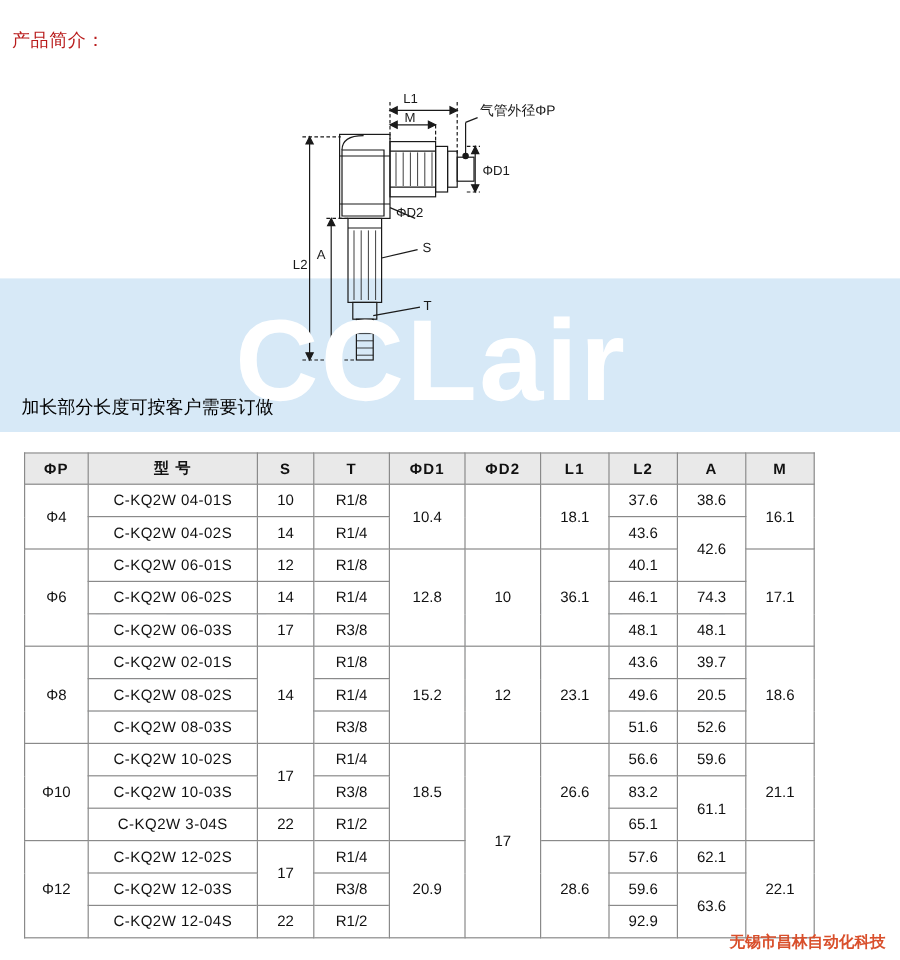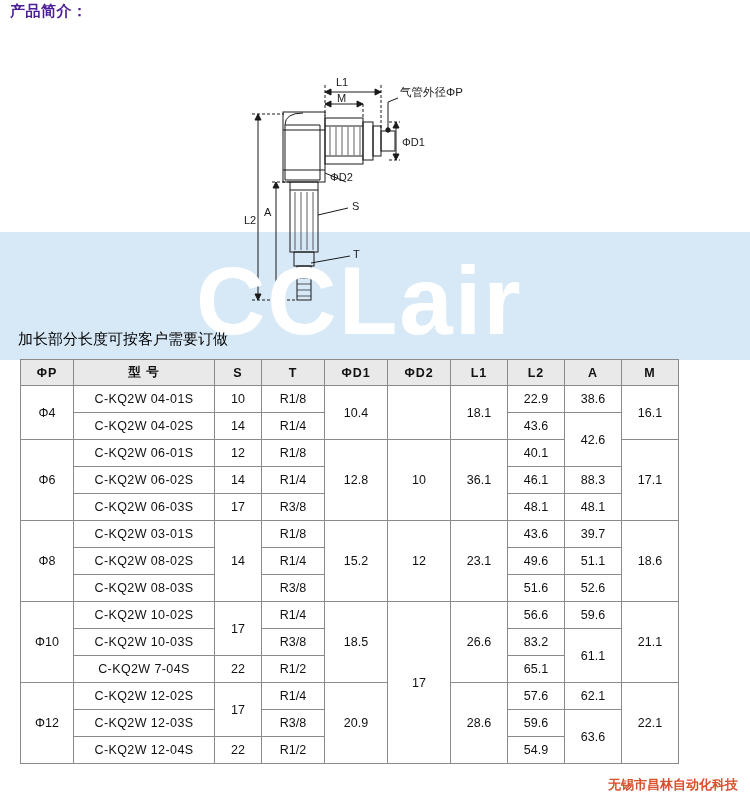--- a/index.html
+++ b/index.html
@@ -12,25 +12,24 @@
     background: #ffffff;
     font-family: "Liberation Sans", sans-serif;
     position: relative;
     overflow: hidden;
   }
 
   
   .intro-title {
     position: absolute;
     left: 10px;
-    top: 2px;
+    top: 24px;
     font-size: 15px;
-    color: #4c1d95;
+    color: #b91c1c;
     letter-spacing: 0.5px;
-    font-weight: bold;
   }
 
   
   .drawing-wrap {
     position: absolute;
     left: 0;
     top: 30px;
     width: 750px;
     height: 330px;
   }
@@ -80,21 +79,21 @@
     font-size: 15px;
     font-weight: normal;
     color: #000000;
     z-index: 3;
   }
 
   
   .table-wrap {
     position: absolute;
     left: 20px;
-    top: 359px;
+    top: 377px;
     z-index: 3;
   }
   table.spec {
     border-collapse: collapse;
     font-size: 12.5px;
     color: #111;
   }
   table.spec td, table.spec th {
     border: 1px solid #8a8a8a;
     text-align: center;
@@ -268,21 +267,21 @@
     </thead>
     <tbody>
         <tr>
           <td class="w-phip shade" rowspan="2">Φ4</td>
           <td class="w-model model shade">C-KQ2W 04-01S</td>
           <td class="w-s shade">10</td>
           <td class="w-t shade">R1/8</td>
           <td class="w-d1 shade" rowspan="2">10.4</td>
           <td class="w-d2 shade" rowspan="2"></td>
           <td class="w-l1 shade" rowspan="2">18.1</td>
-          <td class="w-l2 shade">22.9</td>
+          <td class="w-l2 shade">37.6</td>
           <td class="w-a shade">38.6</td>
           <td class="w-m shade" rowspan="2">16.1</td>
         </tr>
         <tr>
           <td class="w-model model shade">C-KQ2W 04-02S</td>
           <td class="w-s shade">14</td>
           <td class="w-t shade">R1/4</td>
           <td class="w-l2 shade">43.6</td>
           <td class="w-a shade" rowspan="2">42.6</td>
         </tr>
@@ -295,46 +294,46 @@
           <td class="w-d2" rowspan="3">10</td>
           <td class="w-l1" rowspan="3">36.1</td>
           <td class="w-l2">40.1</td>
           <td class="w-m" rowspan="3">17.1</td>
         </tr>
         <tr>
           <td class="w-model model shade">C-KQ2W 06-02S</td>
           <td class="w-s shade">14</td>
           <td class="w-t shade">R1/4</td>
           <td class="w-l2 shade">46.1</td>
-          <td class="w-a shade">88.3</td>
+          <td class="w-a shade">74.3</td>
         </tr>
         <tr>
           <td class="w-model model">C-KQ2W 06-03S</td>
           <td class="w-s">17</td>
           <td class="w-t">R3/8</td>
           <td class="w-l2">48.1</td>
           <td class="w-a">48.1</td>
         </tr>
         <tr>
           <td class="w-phip shade" rowspan="3">Φ8</td>
-          <td class="w-model model shade">C-KQ2W 03-01S</td>
+          <td class="w-model model shade">C-KQ2W 02-01S</td>
           <td class="w-s shade" rowspan="3">14</td>
           <td class="w-t shade">R1/8</td>
           <td class="w-d1 shade" rowspan="3">15.2</td>
           <td class="w-d2 shade" rowspan="3">12</td>
           <td class="w-l1 shade" rowspan="3">23.1</td>
           <td class="w-l2 shade">43.6</td>
           <td class="w-a shade">39.7</td>
           <td class="w-m shade" rowspan="3">18.6</td>
         </tr>
         <tr>
           <td class="w-model model shade">C-KQ2W 08-02S</td>
           <td class="w-t shade">R1/4</td>
           <td class="w-l2 shade">49.6</td>
-          <td class="w-a shade">51.1</td>
+          <td class="w-a shade">20.5</td>
         </tr>
         <tr>
           <td class="w-model model">C-KQ2W 08-03S</td>
           <td class="w-t">R3/8</td>
           <td class="w-l2">51.6</td>
           <td class="w-a">52.6</td>
         </tr>
         <tr>
           <td class="w-phip" rowspan="3">Φ10</td>
           <td class="w-model model">C-KQ2W 10-02S</td>
@@ -347,21 +346,21 @@
           <td class="w-a">59.6</td>
           <td class="w-m" rowspan="3">21.1</td>
         </tr>
         <tr>
           <td class="w-model model shade">C-KQ2W 10-03S</td>
           <td class="w-t shade">R3/8</td>
           <td class="w-l2 shade">83.2</td>
           <td class="w-a shade" rowspan="2">61.1</td>
         </tr>
         <tr>
-          <td class="w-model model">C-KQ2W 7-04S</td>
+          <td class="w-model model">C-KQ2W 3-04S</td>
           <td class="w-s">22</td>
           <td class="w-t">R1/2</td>
           <td class="w-l2">65.1</td>
         </tr>
         <tr>
           <td class="w-phip shade" rowspan="3">Φ12</td>
           <td class="w-model model shade">C-KQ2W 12-02S</td>
           <td class="w-s shade" rowspan="2">17</td>
           <td class="w-t shade">R1/4</td>
           <td class="w-d1 shade" rowspan="3">20.9</td>
@@ -373,19 +372,19 @@
         <tr>
           <td class="w-model model shade">C-KQ2W 12-03S</td>
           <td class="w-t shade">R3/8</td>
           <td class="w-l2 shade">59.6</td>
           <td class="w-a shade" rowspan="2">63.6</td>
         </tr>
         <tr>
           <td class="w-model model">C-KQ2W 12-04S</td>
           <td class="w-s">22</td>
           <td class="w-t">R1/2</td>
-          <td class="w-l2">54.9</td>
+          <td class="w-l2">92.9</td>
         </tr>
       </tbody>
   </table>
 </div>
 
 <div class="footer-brand">无锡市昌林自动化科技</div>
 
 </body></html>

